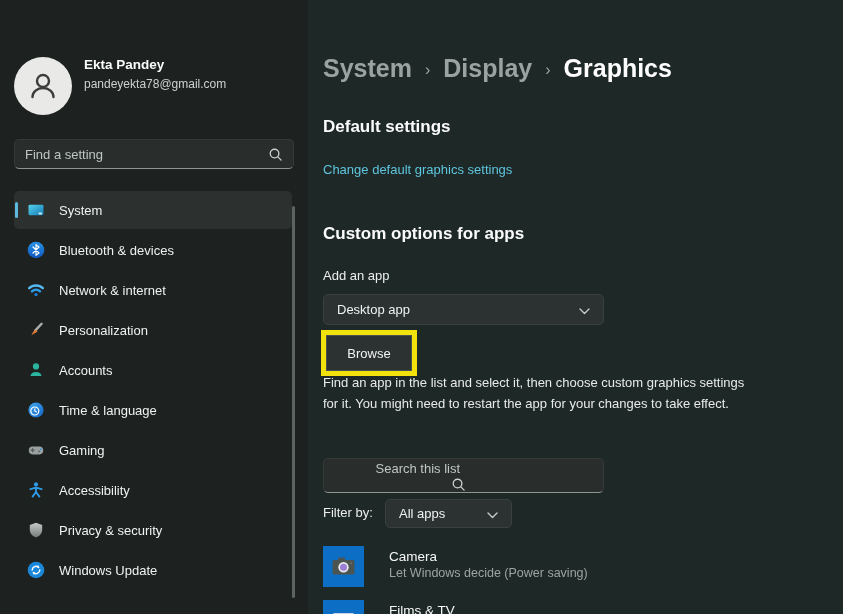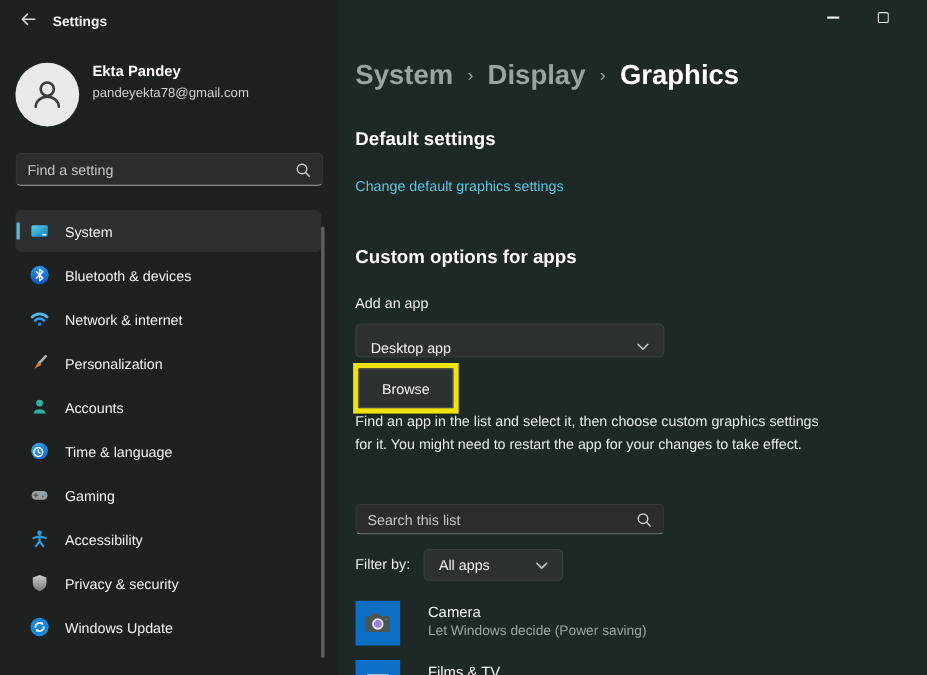--- a/index.html
+++ b/index.html
@@ -28,21 +28,21 @@
   .profile-text { margin-left:12px; }
   .profile-name { font-size:13.5px; font-weight:700; color:#fbfbfb; }
   .profile-email { font-size:12px; color:#cdd2d1; margin-top:5px; }
 
   .searchbox { position:absolute; background:#292e2d; border:1px solid #343938;
                border-bottom:1px solid #8e9492; border-radius:5px; display:flex; align-items:center; }
   .searchbox input { flex:1; background:transparent; border:none; outline:none; color:#e8eae9;
                      font-size:13px; font-family:"Liberation Sans", sans-serif; padding:0 10px; }
   .searchbox input::placeholder { color:#c0c6c4; opacity:1; }
   .search-find { left:14px; top:139px; width:280px; height:30px; z-index:4; }
-  .search-list { left:323px; top:458px; width:281px; height:28px; z-index:4; }
+  .search-list { left:323px; top:458px; width:281px; height:35px; z-index:4;flex-direction:column; }
   .search-glyph { margin-right:10px; display:flex; }
 
   .nav { position:absolute; left:14px; top:191px; width:278px; z-index:4; }
   .nav-item { position:relative; height:38px; margin-bottom:2px; display:flex; align-items:center;
               border-radius:5px; cursor:pointer; }
   .nav-item.selected { background:#2c3130; }
   .nav-item.selected .accent-pill { position:absolute; left:1px; top:11px; width:3px; height:16px;
               border-radius:2px; background:#5fb9dc; }
   .nav-icon { width:18px; height:18px; margin-left:13px; display:flex; align-items:center;
               justify-content:center; flex:none; }
@@ -57,21 +57,21 @@
   .crumb-current { color:#fdfdfd; }
 
   .h2 { position:absolute; left:323px; font-size:17px; font-weight:700; color:#fbfbfb; z-index:4; }
   .link { position:absolute; left:323px; font-size:13px; color:#5ec5de; cursor:pointer; z-index:4; }
   .label13 { position:absolute; left:323px; font-size:13px; color:#eceeed; z-index:4; }
 
   .dropdown { position:absolute; background:#2c3231; border:1px solid #3a403f; border-radius:5px;
               display:flex; align-items:center; justify-content:space-between; cursor:pointer;
               padding:0 13px; z-index:4; }
   .dropdown .dd-text { font-size:13px; color:#f0f2f1; }
-  .dd-apptype { left:323px; top:294px; width:281px; height:31px;align-items:flex-end; }
+  .dd-apptype { left:323px; top:294px; width:281px; height:31px; }
   .dd-filter { left:385px; top:499px; width:127px; height:29px; }
 
   .browse-highlight { position:absolute; left:321px; top:330px; width:96px; height:46px;
                       border:5px solid #f1e20b; z-index:5; }
   .browse-btn { position:absolute; inset:0; background:#2c3231; border:1px solid #4a504f;
                 display:flex; align-items:center; justify-content:center; font-size:13px;
                 color:#f2f4f3; cursor:pointer; }
 
   .description { position:absolute; left:323px; top:372px; width:430px; font-size:13px;
                  line-height:21px; color:#e7eae9; z-index:4; }
@@ -85,36 +85,20 @@
   .app-status { font-size:12.5px; color:#9da3a1; margin-top:2px; }
   .row-camera { top:546px; }
   .row-films { top:600px; }
 </style>
 </head>
 <body>
 
 <div class="window">
   <div class="main-bg"></div>
 
-  <div class="titlebar">
-    <div class="back-btn">
-      <span>
-        <svg width="17" height="17" viewBox="0 0 18 18">
-            <path d="M15.5 9 H3.5 M8.5 4 L3.5 9 L8.5 14" fill="none" stroke="#d6dad9" stroke-width="1.6" stroke-linecap="round" stroke-linejoin="round"></path>
-          </svg>
-      </span>
-    </div>
-    <div class="app-title">Settings</div>
-    <div class="win-btn win-min">
-      <span class="min-glyph"></span>
-    </div>
-    <div class="win-btn win-max">
-      <span class="max-glyph"></span>
-    </div>
-  </div>
 
   <div class="profile">
     <div class="avatar">
       <svg width="34" height="34" viewBox="0 0 34 34">
         <circle cx="17" cy="12" r="6" fill="none" stroke="#3c3c3c" stroke-width="2.4"></circle>
         <path d="M6.5 28 a10.5 9 0 0 1 21 0" fill="none" stroke="#3c3c3c" stroke-width="2.4" stroke-linecap="round"></path>
       </svg>
     </div>
     <div class="profile-text">
       <div class="profile-name">Ekta Pandey</div>

